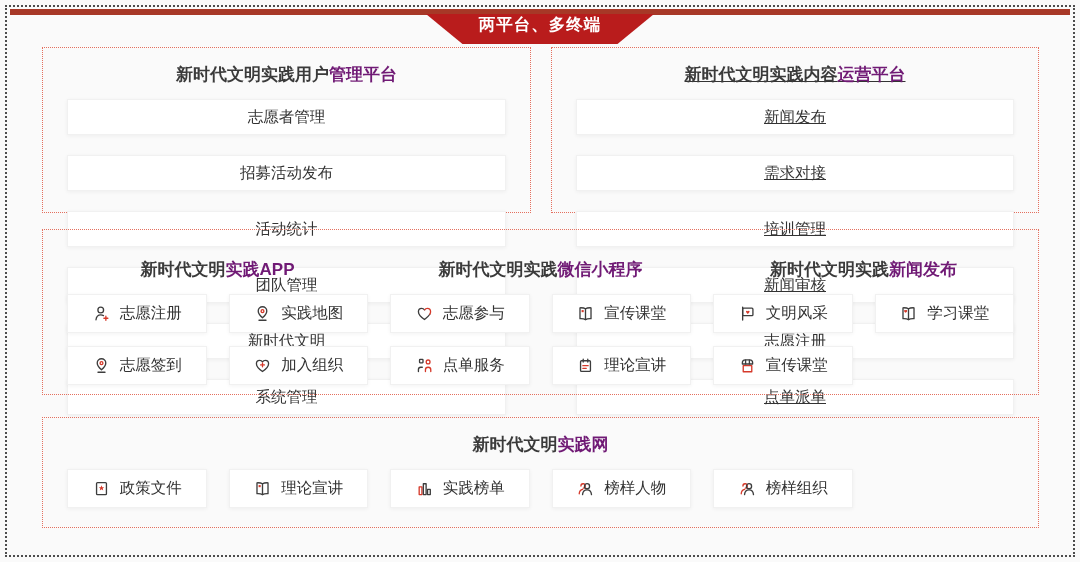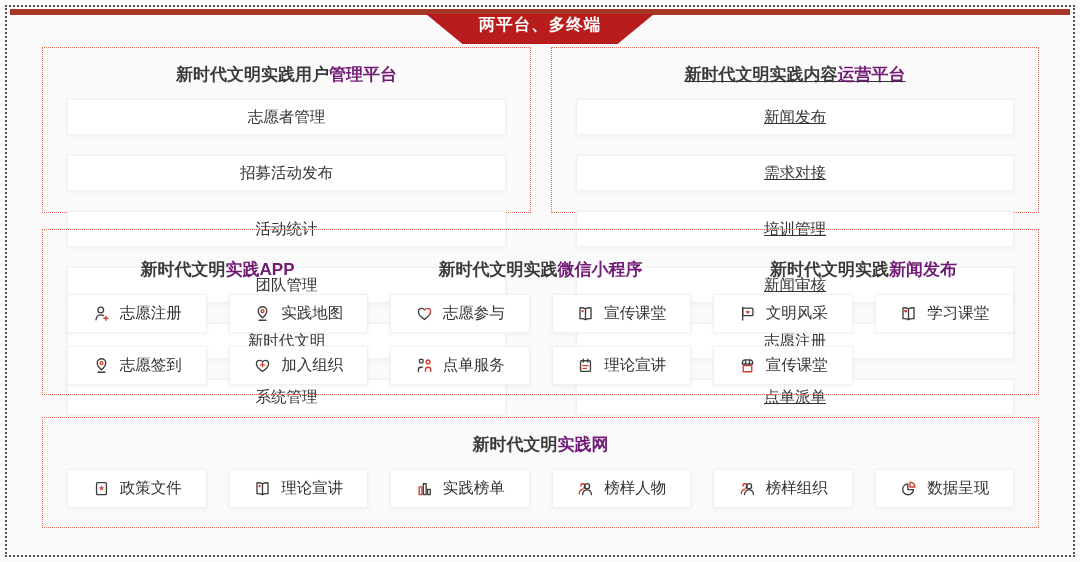--- a/index.html
+++ b/index.html
@@ -279,24 +279,15 @@
       <div class="card icon-card">
         <span class="icon">
             <svg class="ic" viewBox="0 0 20 20">
               <path class="r" d="M5.2 7.4a2.3 2.3 0 1 1 2.5 2.2M3.4 15.6c.2-2.9 1.5-4.4 3.6-4.7"></path>
               <circle cx="11.6" cy="7.6" r="2.7"></circle>
               <path d="M6.9 16.4c.3-3.3 2.2-5 4.7-5s4.4 1.7 4.7 5"></path>
             </svg>
           </span>
         <span class="lbl">榜样组织</span>
       </div>
-      <div class="card icon-card">
-        <span class="icon">
-            <svg class="ic" viewBox="0 0 20 20">
-              <path d="M9.3 5.2a5.7 5.7 0 1 0 6 6h-6z"></path>
-              <path class="r" d="M11.6 3.2a5.2 5.2 0 0 1 5.2 5.2h-5.2z"></path>
-            </svg>
-          </span>
-        <span class="lbl">数据呈现</span>
-      </div>
     </div>
   </div>
 </div>
 
 </body></html>

